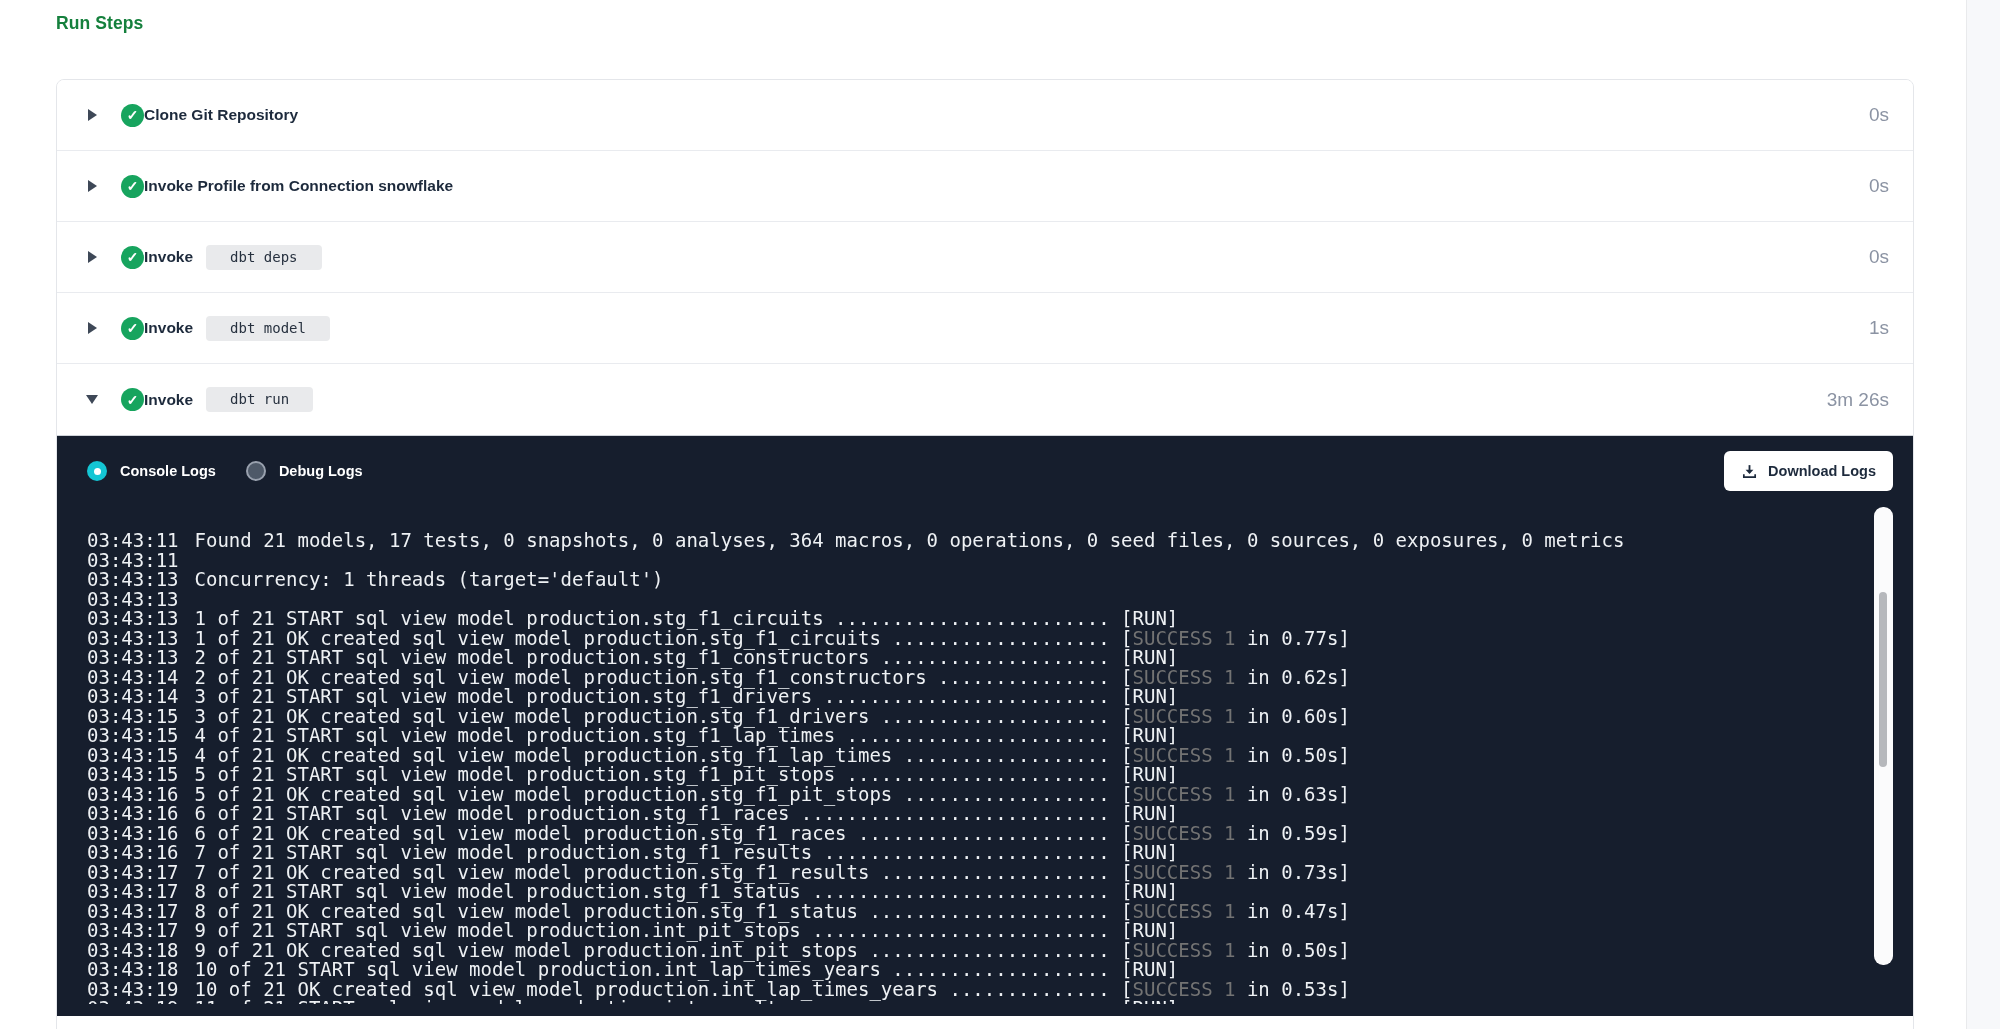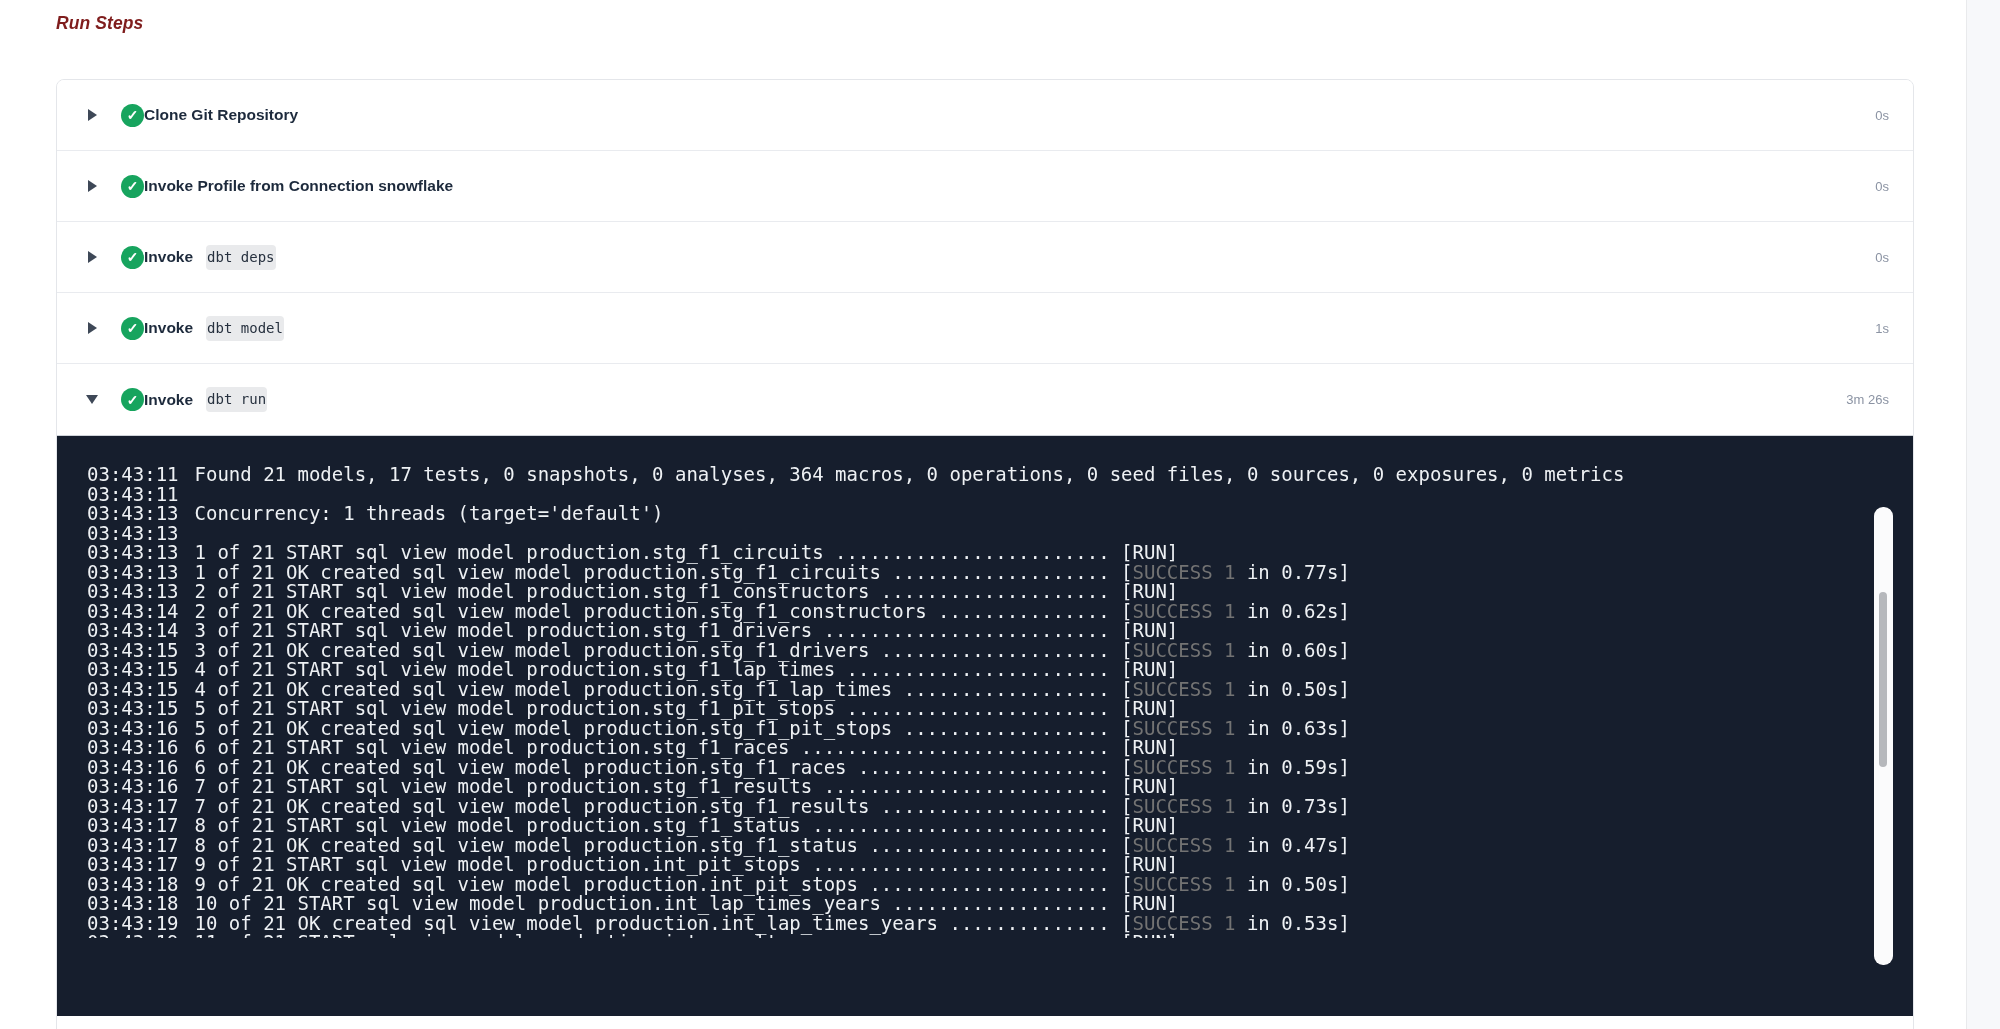--- a/index.html
+++ b/index.html
@@ -3,21 +3,21 @@
 <meta charset="utf-8">
 <style>
   * { margin:0; padding:0; box-sizing:border-box; }
   html,body { width:2000px; height:1029px; overflow:hidden; background:#ffffff;
               font-family:"Liberation Sans", sans-serif; }
 
   .right-gutter { position:absolute; top:0; right:0; width:34px; height:1029px;
                   background:#f7f8fa; border-left:1px solid #e9eaec; }
 
   .page-title { position:absolute; left:56px; top:13px; font-size:17.5px; font-weight:700;
-                color:#7f1d1d; letter-spacing:.1px;font-style:italic; }
+                color:#15803d; letter-spacing:.1px; }
 
   .card { position:absolute; left:56px; top:79px; width:1858px; height:980px;
           background:#ffffff; border:1px solid #e4e6ea; border-radius:8px; overflow:hidden; }
 
   
   .step-row { height:71px; display:flex; align-items:center; padding:0 24px 0 28px;
               border-bottom:1px solid #e9ebef; background:#fff; cursor:pointer; }
   .step-row.expanded { border-bottom:none; }
 
   .caret { width:14px; height:18px; display:flex; align-items:center; justify-content:center; flex:0 0 auto; }
@@ -26,23 +26,23 @@
   .caret .tri-down  { width:0; height:0; border-top:9px solid #3e4857;
                       border-left:6.5px solid transparent; border-right:6.5px solid transparent; }
 
   .check { margin-left:22px; width:23px; height:23px; border-radius:50%; background:#17a45e;
            color:#fff; display:flex; align-items:center; justify-content:center;
            font-size:14px; font-weight:700; flex:0 0 auto; }
 
   .step-title { font-size:15.5px; font-weight:700; color:#1d2a3c; }
 
   .badge { margin-left:13px; font-family:"DejaVu Sans Mono", monospace; font-size:14px;
-           background:#e9eaec; color:#27313f; padding:4px 1px 5px; border-radius:4px; }
+           background:#e9eaec; color:#27313f; padding:4px 24px 5px; border-radius:4px; }
 
-  .duration { margin-left:auto; font-size:13px; color:#8b93a3; }
+  .duration { margin-left:auto; font-size:19px; color:#8b93a3; }
 
   
   .console { position:relative; width:100%; height:581px; background:#161e2d;
              border-top:1px solid #cfd3d9; }
 
   .console-header { display:flex; align-items:center; height:66px; padding:4px 20px 0 30px; }
 
   .radio-item { display:flex; align-items:center; margin-right:30px; cursor:pointer; }
   .radio-outer { width:20px; height:20px; border-radius:50%; position:relative; flex:0 0 auto; }
   .radio-outer.selected { background:#14c6d4; }
@@ -116,20 +116,42 @@
           <span class="tri-down"></span>
         </span>
         <span class="check">✓</span>
         <span class="step-title">Invoke</span>
         <span class="badge">dbt run</span>
         <span class="duration">3m 26s</span>
       </div>
     </div>
 
   <div class="console">
+    <div class="console-header">
+      <div style="display:flex;align-items:center;">
+          <div class="radio-item">
+            <span class="radio-outer selected"></span>
+            <span class="radio-label">Console Logs</span>
+          </div>
+          <div class="radio-item">
+            <span class="radio-outer unselected"></span>
+            <span class="radio-label">Debug Logs</span>
+          </div>
+        </div>
+      <button class="download-btn">
+        <span style="display:flex;">
+          <svg width="17" height="17" viewBox="0 0 24 24">
+            <path d="M12 3 v10" stroke="#1d2a3c" stroke-width="2.6" fill="none"></path>
+            <path d="M6.5 9.5 L12 15.5 L17.5 9.5 Z" fill="#1d2a3c"></path>
+            <path d="M4 16 v4 h16 v-4" stroke="#1d2a3c" stroke-width="2.4" fill="none"></path>
+          </svg>
+        </span>
+        <span>Download Logs</span>
+      </button>
+    </div>
 
     <div class="log-view">
       <div class="log-inner"><div class="log-line"><span class="log-time">03:43:11</span><span class="log-body">Found 21 models, 17 tests, 0 snapshots, 0 analyses, 364 macros, 0 operations, 0 seed files, 0 sources, 0 exposures, 0 metrics</span></div><div class="log-line"><span class="log-time">03:43:11</span><span class="log-body"></span></div><div class="log-line"><span class="log-time">03:43:13</span><span class="log-body">Concurrency: 1 threads (target='default')</span></div><div class="log-line"><span class="log-time">03:43:13</span><span class="log-body"></span></div><div class="log-line"><span class="log-time">03:43:13</span><span class="log-body">1 of 21 START sql view model production.stg_f1_circuits ........................</span><span class="log-tail"> [RUN]</span></div><div class="log-line"><span class="log-time">03:43:13</span><span class="log-body">1 of 21 OK created sql view model production.stg_f1_circuits ...................</span><span class="log-tail"> [<span class="log-success">SUCCESS 1</span> in 0.77s]</span></div><div class="log-line"><span class="log-time">03:43:13</span><span class="log-body">2 of 21 START sql view model production.stg_f1_constructors ....................</span><span class="log-tail"> [RUN]</span></div><div class="log-line"><span class="log-time">03:43:14</span><span class="log-body">2 of 21 OK created sql view model production.stg_f1_constructors ...............</span><span class="log-tail"> [<span class="log-success">SUCCESS 1</span> in 0.62s]</span></div><div class="log-line"><span class="log-time">03:43:14</span><span class="log-body">3 of 21 START sql view model production.stg_f1_drivers .........................</span><span class="log-tail"> [RUN]</span></div><div class="log-line"><span class="log-time">03:43:15</span><span class="log-body">3 of 21 OK created sql view model production.stg_f1_drivers ....................</span><span class="log-tail"> [<span class="log-success">SUCCESS 1</span> in 0.60s]</span></div><div class="log-line"><span class="log-time">03:43:15</span><span class="log-body">4 of 21 START sql view model production.stg_f1_lap_times .......................</span><span class="log-tail"> [RUN]</span></div><div class="log-line"><span class="log-time">03:43:15</span><span class="log-body">4 of 21 OK created sql view model production.stg_f1_lap_times ..................</span><span class="log-tail"> [<span class="log-success">SUCCESS 1</span> in 0.50s]</span></div><div class="log-line"><span class="log-time">03:43:15</span><span class="log-body">5 of 21 START sql view model production.stg_f1_pit_stops .......................</span><span class="log-tail"> [RUN]</span></div><div class="log-line"><span class="log-time">03:43:16</span><span class="log-body">5 of 21 OK created sql view model production.stg_f1_pit_stops ..................</span><span class="log-tail"> [<span class="log-success">SUCCESS 1</span> in 0.63s]</span></div><div class="log-line"><span class="log-time">03:43:16</span><span class="log-body">6 of 21 START sql view model production.stg_f1_races ...........................</span><span class="log-tail"> [RUN]</span></div><div class="log-line"><span class="log-time">03:43:16</span><span class="log-body">6 of 21 OK created sql view model production.stg_f1_races ......................</span><span class="log-tail"> [<span class="log-success">SUCCESS 1</span> in 0.59s]</span></div><div class="log-line"><span class="log-time">03:43:16</span><span class="log-body">7 of 21 START sql view model production.stg_f1_results .........................</span><span class="log-tail"> [RUN]</span></div><div class="log-line"><span class="log-time">03:43:17</span><span class="log-body">7 of 21 OK created sql view model production.stg_f1_results ....................</span><span class="log-tail"> [<span class="log-success">SUCCESS 1</span> in 0.73s]</span></div><div class="log-line"><span class="log-time">03:43:17</span><span class="log-body">8 of 21 START sql view model production.stg_f1_status ..........................</span><span class="log-tail"> [RUN]</span></div><div class="log-line"><span class="log-time">03:43:17</span><span class="log-body">8 of 21 OK created sql view model production.stg_f1_status .....................</span><span class="log-tail"> [<span class="log-success">SUCCESS 1</span> in 0.47s]</span></div><div class="log-line"><span class="log-time">03:43:17</span><span class="log-body">9 of 21 START sql view model production.int_pit_stops ..........................</span><span class="log-tail"> [RUN]</span></div><div class="log-line"><span class="log-time">03:43:18</span><span class="log-body">9 of 21 OK created sql view model production.int_pit_stops .....................</span><span class="log-tail"> [<span class="log-success">SUCCESS 1</span> in 0.50s]</span></div><div class="log-line"><span class="log-time">03:43:18</span><span class="log-body">10 of 21 START sql view model production.int_lap_times_years ...................</span><span class="log-tail"> [RUN]</span></div><div class="log-line"><span class="log-time">03:43:19</span><span class="log-body">10 of 21 OK created sql view model production.int_lap_times_years ..............</span><span class="log-tail"> [<span class="log-success">SUCCESS 1</span> in 0.53s]</span></div><div class="log-line"><span class="log-time">03:43:19</span><span class="log-body">11 of 21 START sql view model production.int_results ...........................</span><span class="log-tail"> [RUN]</span></div></div>
     </div>
 
     <div class="scroll-track">
       <div class="scroll-thumb"></div>
     </div>
   </div>
 </div>

